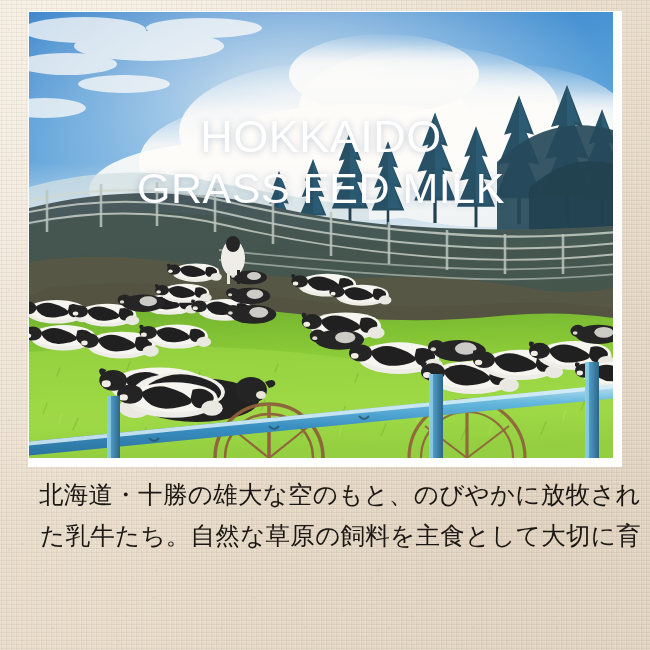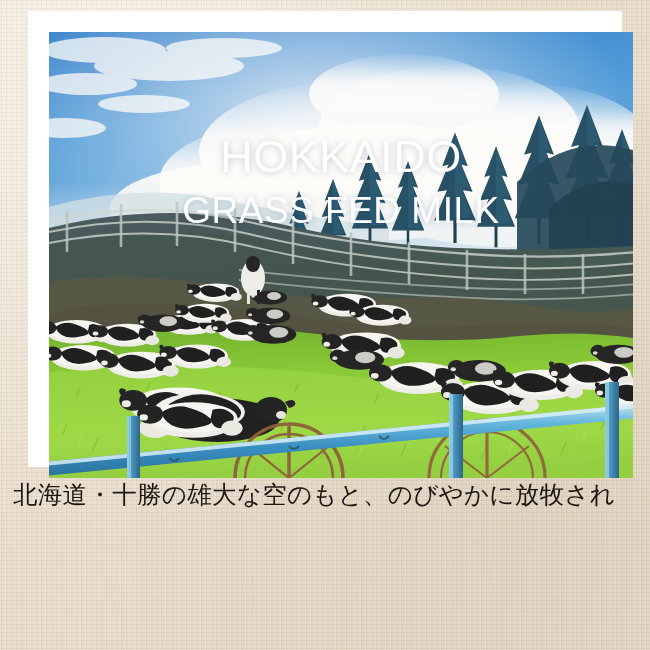--- a/index.html
+++ b/index.html
@@ -54,21 +54,21 @@
   }
 
   
   #hero-frame {
     position: absolute;
     left: 28px;
     top: 11px;
     width: 594px;
     height: 456px;
     background: #ffffff;
-    padding: 21px;
+    padding: 1px;
     box-sizing: border-box;
   }
   #hero-photo {
     position: relative;
     width: 584px;
     height: 446px;
     overflow: hidden;
     background: #3f7fc0;
   }
   #hero-photo svg { display: block; width: 584px; height: 446px; }
@@ -83,34 +83,34 @@
     color: #ffffff;
     font-family: "Liberation Sans", sans-serif;
     font-weight: 400;
     letter-spacing: 0.5px;
     line-height: 1.18;
     text-shadow: 0 1px 7px rgba(40,70,110,0.28);
     pointer-events: none;
     user-select: none;
   }
   #hero-title .line1 { display: block; font-size: 45px; }
-  #hero-title .line2 { display: block; font-size: 37px; margin-top: 6px; }
+  #hero-title .line2 { display: block; font-size: 43px; }
 
   
   #body-copy {
     position: absolute;
     left: 13px;
     top: 474px;
     width: 628px;
     color: #1c1713;
     font-family: "DejaVu Serif", "Liberation Serif", serif;
     font-size: 24.5px;
     line-height: 41px;
     letter-spacing: 0.3px;
-    text-align: left;
+    text-align: right;
   }
   #body-copy p { margin: 0; }
 </style>
 </head>
 <body>
 
 <div id="page">
 
   <div id="paper-speckle"></div>
 
@@ -395,15 +395,16 @@
       <div id="hero-title">
         <span class="line1">HOKKAIDO</span>
         <span class="line2">GRASS FED MILK</span>
       </div>
 
     </div>
   </div>
 
   <div id="body-copy">
     <p>北海道・十勝の雄大な空のもと、のびやかに放牧され</p>
+    <p>た乳牛たち。自然な草原の飼料を主食として大切に育</p>
   </div>
 
 </div>
 
 </body></html>

